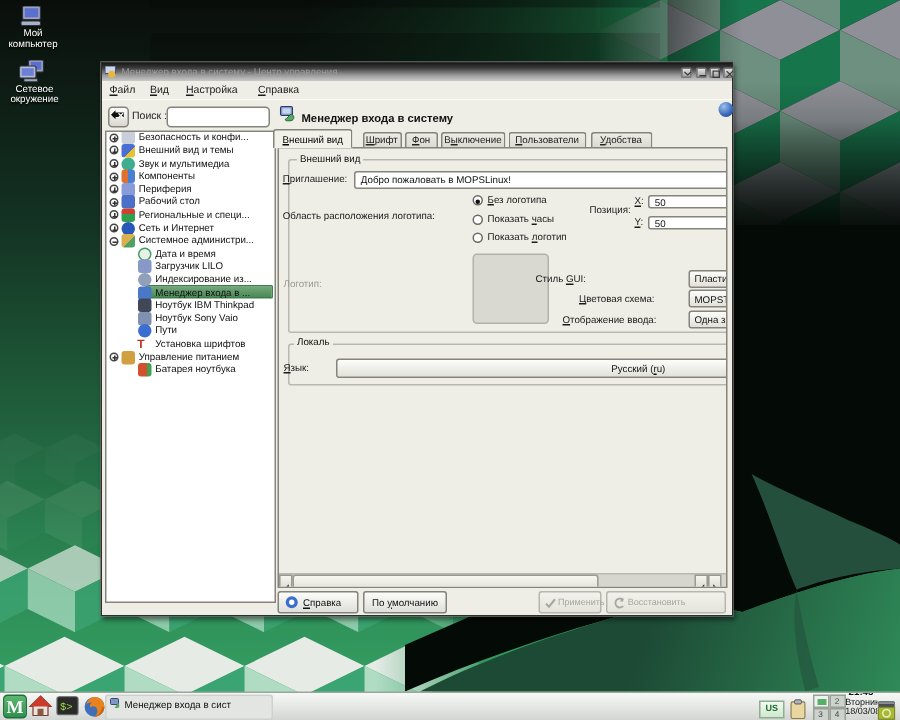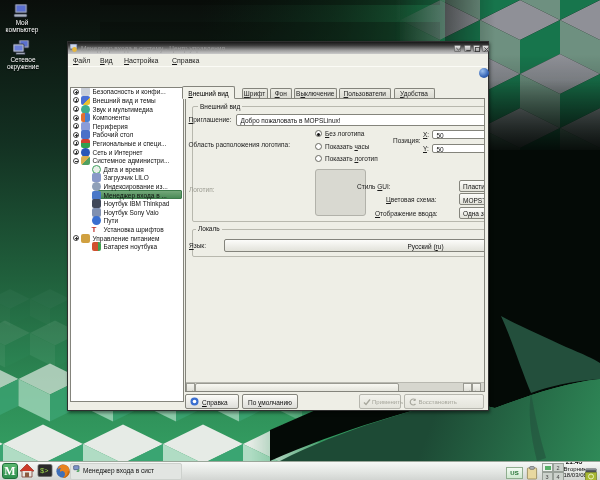--- a/index.html
+++ b/index.html
@@ -276,20 +276,36 @@
           <path d="M1.4,1.4 L5.6,5.6 M5.6,1.4 L1.4,5.6" stroke="#3a3a3a" stroke-width="0.8" fill="none"></path>
         </svg>
       </div>
  </div>
  <div id="menubar">
    <span style="left:5px;"><span class="u">Ф</span>айл</span>
    <span style="left:32px;"><span class="u">В</span>ид</span>
    <span style="left:56px;"><span class="u">Н</span>астройка</span>
    <span style="left:104px;"><span class="u">С</span>правка</span>
  </div>
+ <div id="toolbar">
+   <div id="searchbtn">
+        <svg width="12" height="12" style="position:absolute;left:0px;top:0px">
+          <path d="M9.5,3 L4,3 L4,1.5 L1,4.5 L4,7.5 L4,6 L9.5,6 Z" fill="#111"></path>
+          <path d="M6,3.5 l3,3 m0,-3 l-3,3" stroke="#fff" stroke-width="0.8"></path>
+        </svg>
+      </div>
+   <div id="searchlbl">Поиск :</div>
+   <div id="searchinput"></div>
+   <div id="hdricon"><svg width="12" height="12" viewBox="0 0 12 12">
+          <rect x="1" y="1" width="8" height="6" rx="1" fill="#7f96c8" stroke="#2a3a6a" stroke-width="0.7"></rect>
+          <rect x="2.2" y="2.2" width="5.6" height="3.6" fill="#c8d4ee"></rect>
+          <path d="M8,6 C10.5,6.5 10.5,10 8,10.5 L5,10.5 C4,10.5 4,9 5,9 Z" fill="#58a868" stroke="#205a30" stroke-width="0.6"></path>
+        </svg></div>
+   <div id="hdrtext">Менеджер входа в систему</div>
+ </div>
  <div id="helpbtn"></div>
 
  <div id="lpanel">
   <div id="sel"></div>
 
   <div class="trow" style="top:-0.7px;">
         <div class="exp">
           <i></i>
           <b></b>
         </div>

